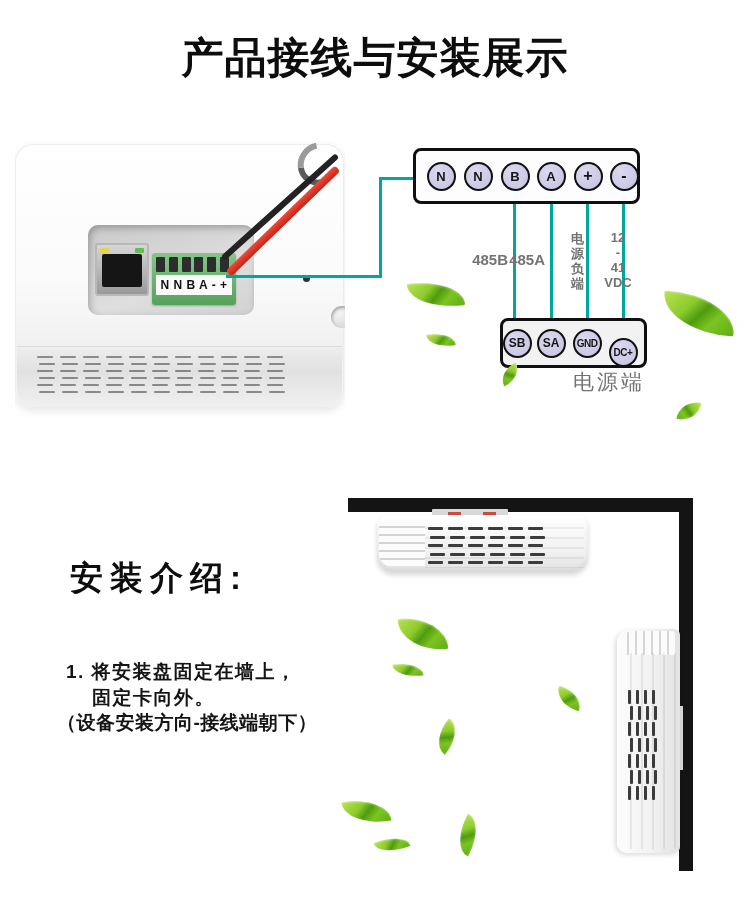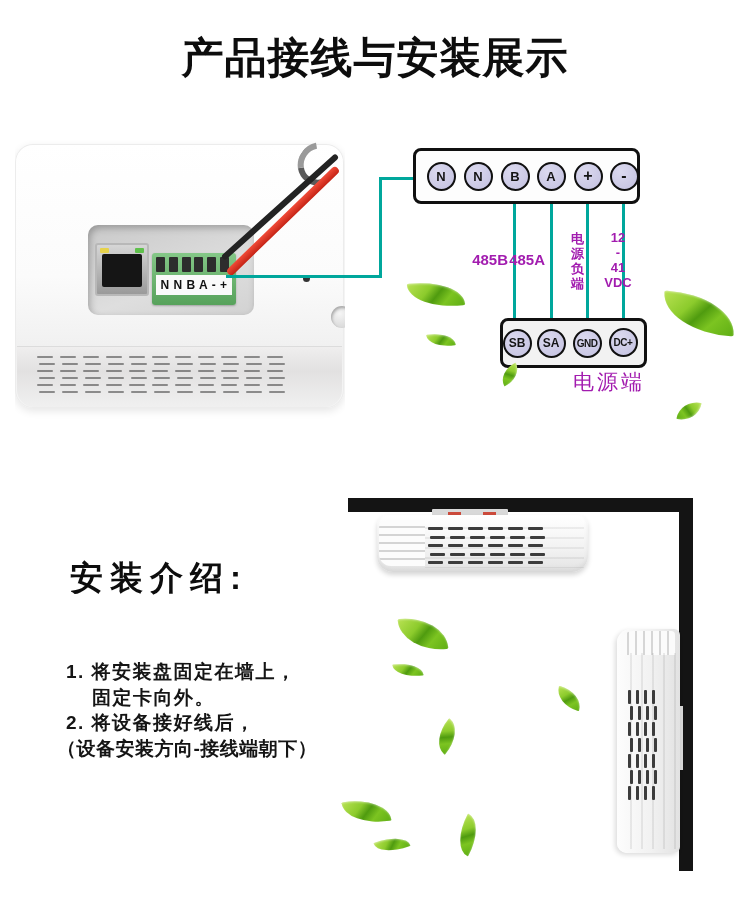--- a/index.html
+++ b/index.html
@@ -50,21 +50,21 @@
   .tbox{position:absolute;border:3px solid #101010;border-radius:8px;box-sizing:content-box;}
   .top-box{left:413px;top:148px;width:221px;height:50px;background:#fdfdfd;}
   .bot-box{left:500px;top:318px;width:141px;height:44px;background:#f2f2f2;}
   .tcircle{position:absolute;width:25px;height:25px;border:2px solid #101010;border-radius:50%;
            background:radial-gradient(circle at 35% 30%,#dbd9ef,#c3c1e0);
            display:flex;align-items:center;justify-content:center;
            font-weight:bold;font-size:13px;color:#151515;}
   .tcircle.sign{font-size:16px;}
   .tcircle.small-font{font-size:10px;letter-spacing:-0.5px;}
 
-  .lbl{position:absolute;font-weight:bold;color:#a21caf;}
+  .lbl{position:absolute;font-weight:bold;color:#737373;}
   .lbl-485b{left:452px;top:251px;width:56px;text-align:right;font-size:15px;}
   .lbl-485a{left:489px;top:251px;width:56px;text-align:right;font-size:15px;}
   .vert-label{left:570px;top:231px;width:15px;font-size:13px;line-height:15px;
               word-break:break-all;text-align:center;}
   .vdc-label{left:601px;top:230px;width:34px;font-size:13px;line-height:15px;text-align:center;}
   .power-end{left:573px;top:368px;font-size:21px;font-weight:normal;letter-spacing:3px;
              font-family:"Liberation Serif","DejaVu Serif",serif;}
 
   
   .leaf{position:absolute;border-radius:4% 100% 4% 100%;
@@ -236,35 +236,34 @@
     <span style="display:block;">12</span>
     <span style="display:block;">-</span>
     <span style="display:block;">41</span>
     <span style="display:block;">VDC</span>
   </div>
 
   <div class="tbox bot-box">
     <span class="tcircle" style="left:-0.5px;top:7.5px;font-size:12px;">SB</span>
     <span class="tcircle" style="left:33.5px;top:7.5px;font-size:12px;">SA</span>
     <span class="tcircle small-font" style="left:69.5px;top:7.5px;">GND</span>
-    <span class="tcircle small-font" style="left:105.5px;top:7px;">DC+</span>
+    <span class="tcircle small-font" style="left:105.5px;top:17px;">DC+</span>
   </div>
   <div class="lbl power-end">电源端</div>
 
   <i class="leaf" style="left:408px;top:281px;width:56px;height:27px;transform:rotate(-6deg);"></i>
   <i class="leaf" style="left:427px;top:333px;width:28px;height:14px;transform:rotate(-8deg);"></i>
   <i class="leaf" style="left:663px;top:293px;width:72px;height:41px;transform:rotate(4deg);"></i>
   <i class="leaf" style="left:502px;top:364px;width:16px;height:21px;transform:rotate(62deg);"></i>
   <i class="leaf" style="left:679px;top:400px;width:20px;height:22px;transform:rotate(100deg);"></i>
 
   <h2 class="install-heading">安装介绍:</h2>
   <div class="steps">
     <div class="step">1. 将安装盘固定在墙上，</div>
     <div class="step indent">固定卡向外。</div>
-    <div class="step">2. 将设备接好线后，</div>
     <div class="step note">（设备安装方向-接线端朝下）</div>
   </div>
 
   <div class="bar bar-top"></div>
   <div class="bar bar-right"></div>
 
   <div class="cbracket">
     <i class="rmark" style="left:16px;"></i>
     <i class="rmark" style="left:51px;"></i>
   </div>

